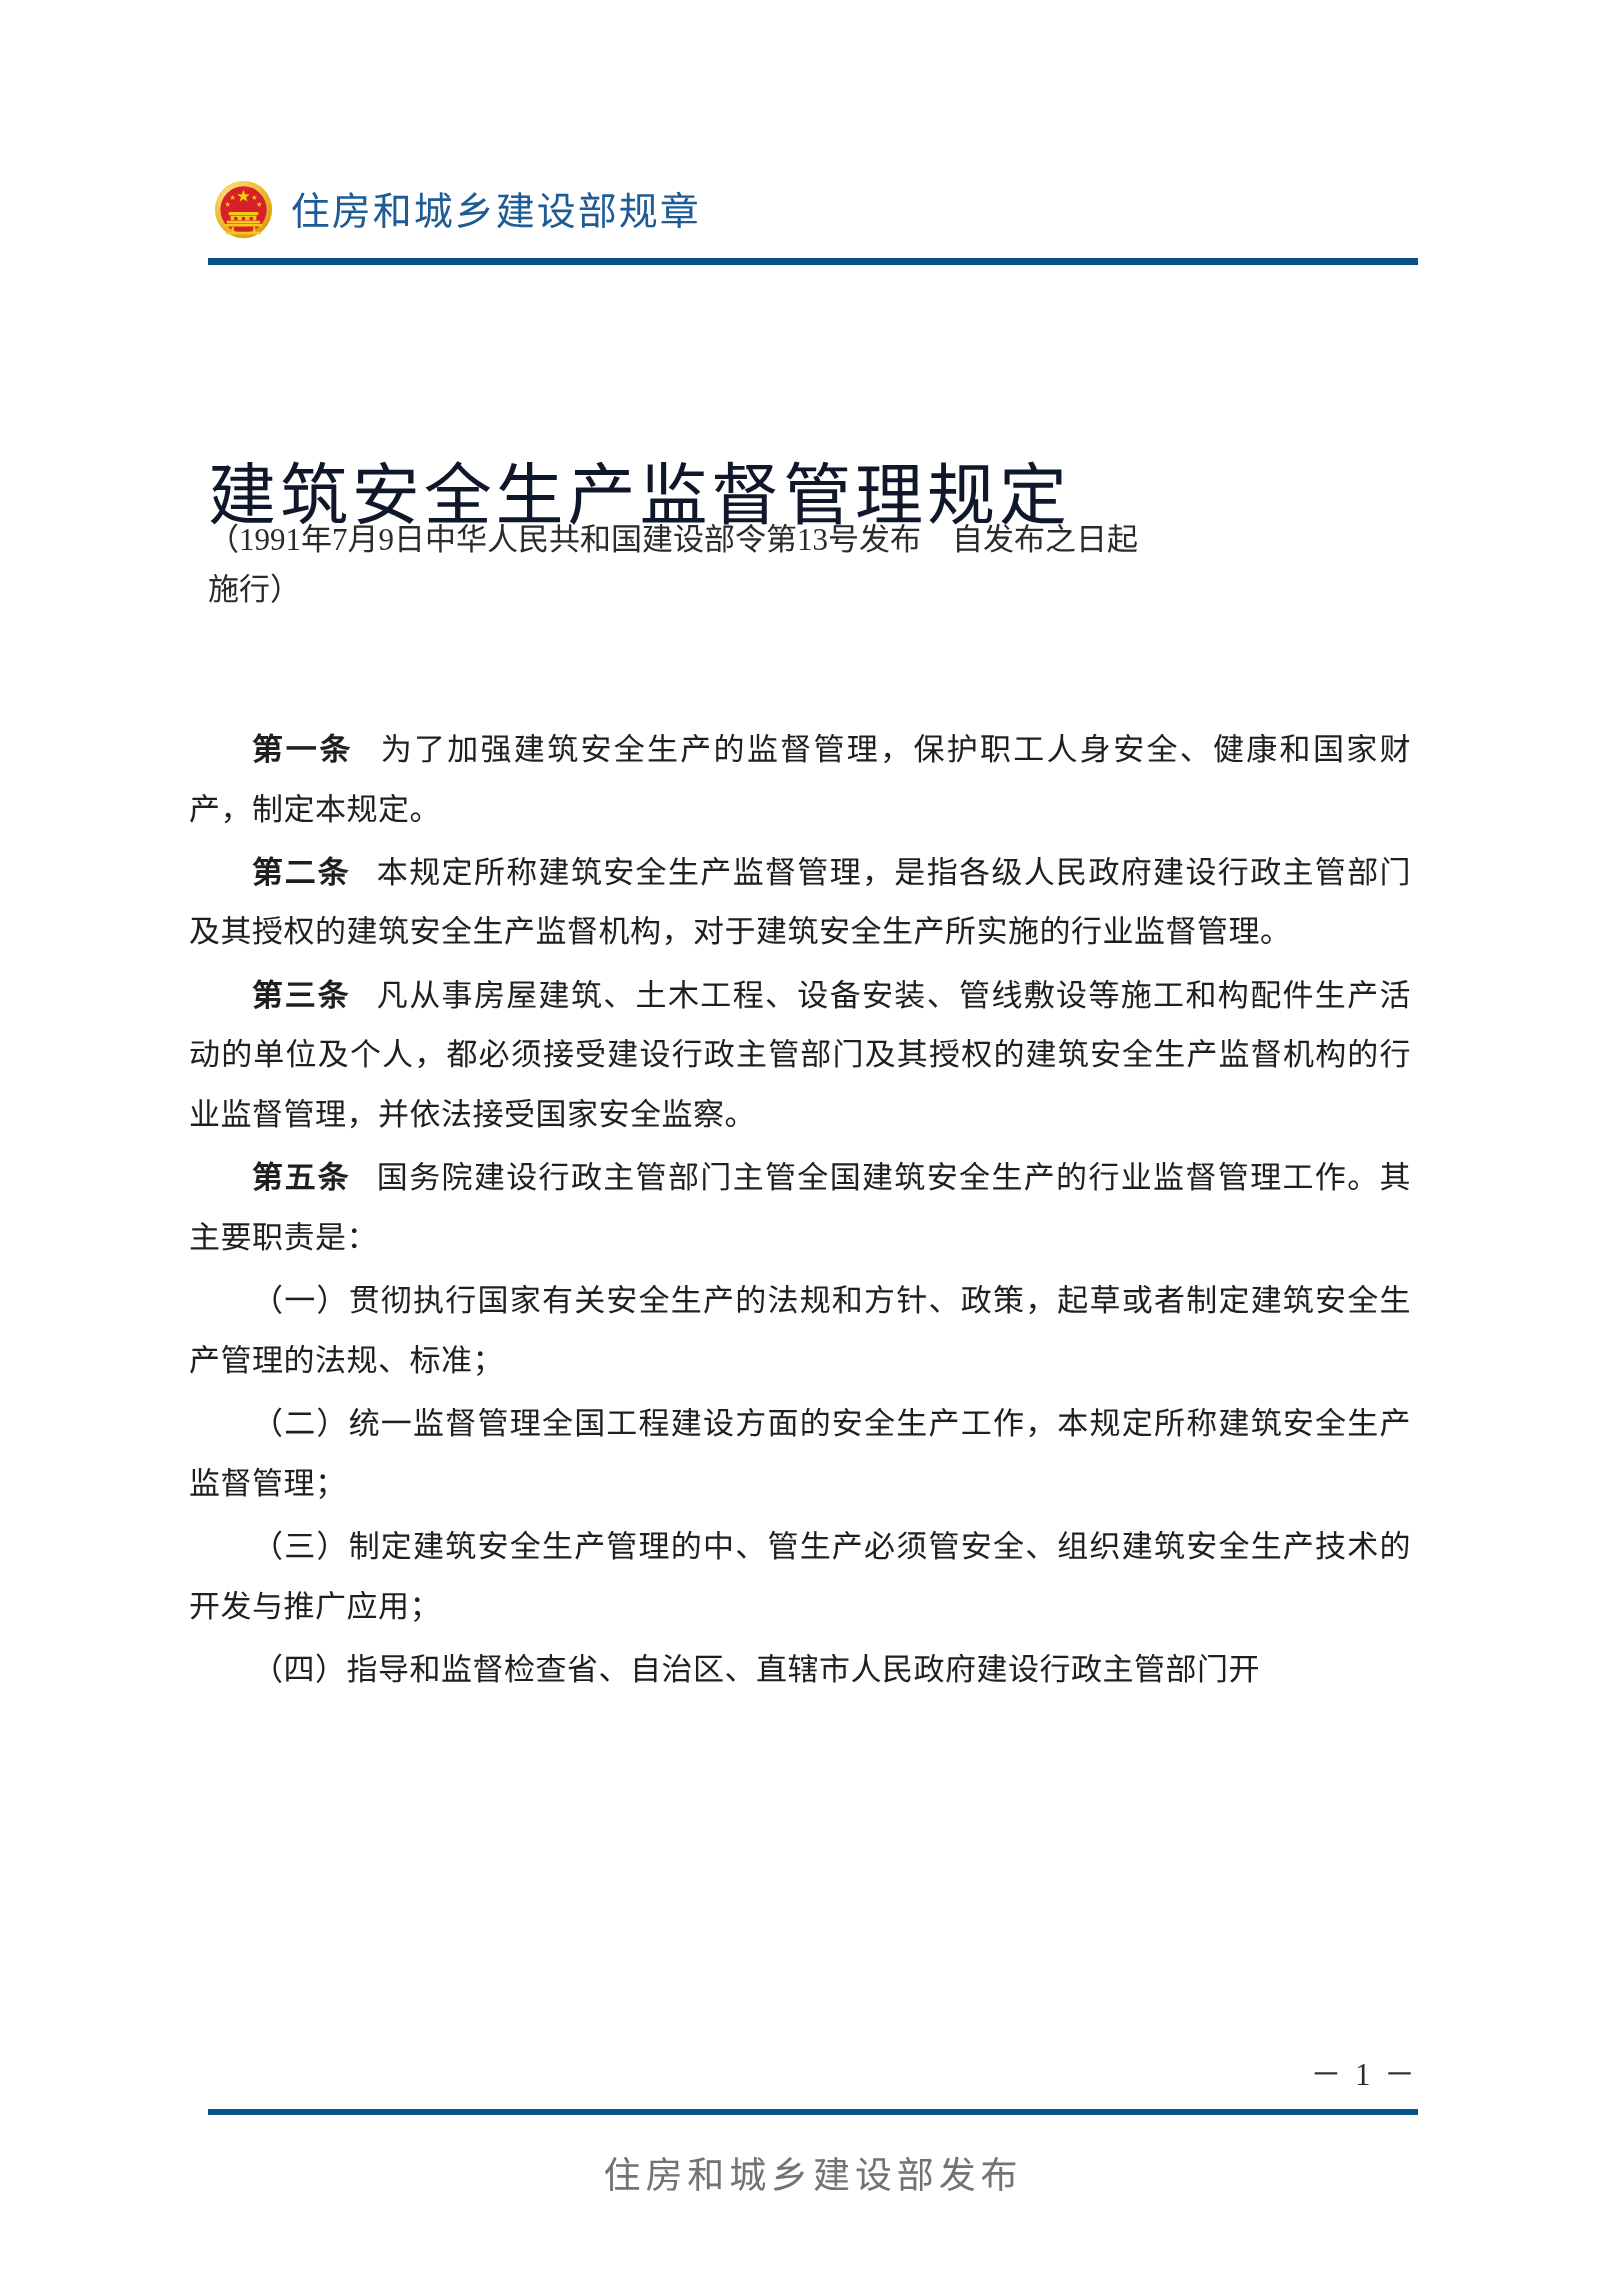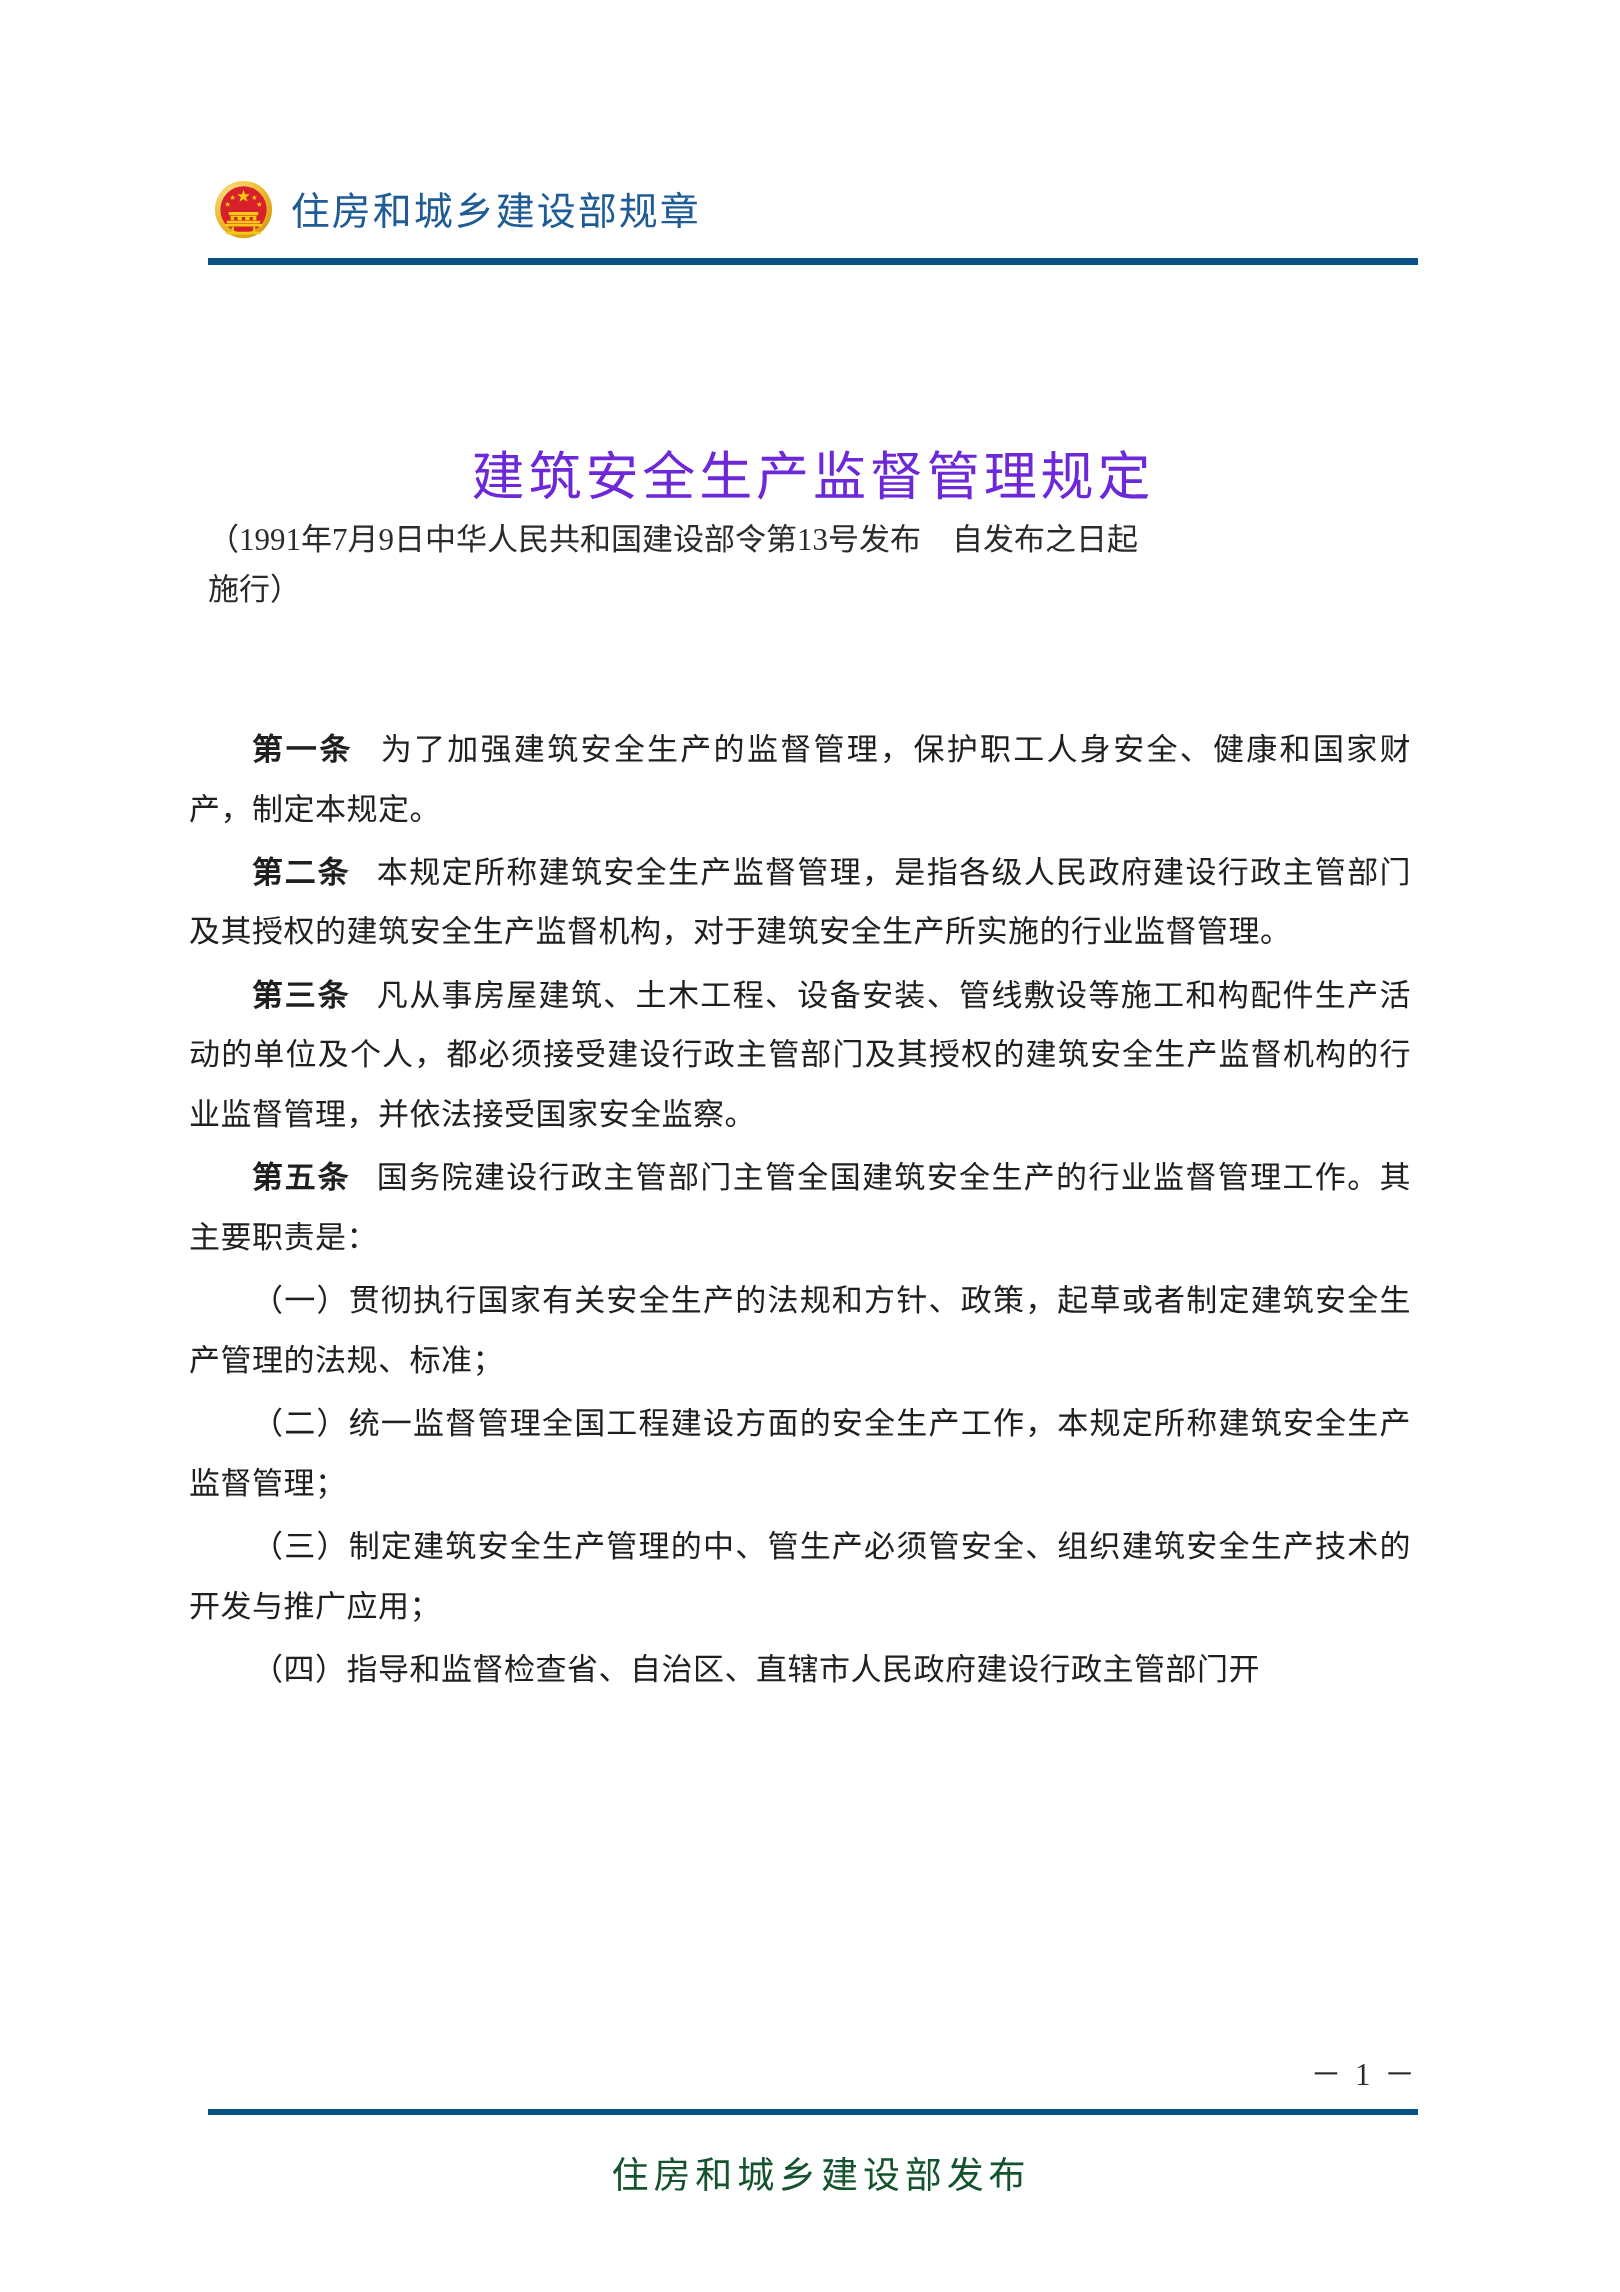--- a/index.html
+++ b/index.html
@@ -60,25 +60,24 @@
     height: 6.9px;
     background: #0a5286;
   }
 
   
   .doc-title {
     position: absolute;
     left: 208px;
     top: 410px;
     width: 1210px;
-    text-align: center;
-    font-size: 53px;
+    font-size: 68px;
     line-height: 1.2;
     letter-spacing: 3.9px;
-    color: #6d28d9;
+    color: #0f172a;
     font-weight: 400;
     font-family: "Liberation Serif", "DejaVu Serif", serif;
   }
 
   .doc-subtitle {
     position: absolute;
     left: 208px;
     top: 515px;
     width: 1210px;
     text-align: left;
@@ -130,27 +129,27 @@
   .footer-rule {
     position: absolute;
     left: 208px;
     top: 2109px;
     width: 1210px;
     height: 5.9px;
     background: #0a5286;
   }
   .footer-issuer {
     position: absolute;
-    left: 216px;
+    left: 208px;
     top: 2145px;
     width: 1210px;
     text-align: center;
     font-size: 37px;
     letter-spacing: 4.9px;
-    color: #14532d;
+    color: #737373;
     font-family: "Liberation Serif", "DejaVu Serif", serif;
   }
 </style>
 </head>
 <body>
 
 <div class="page">
 
   <div class="doc-header">
     <span class="emblem">

